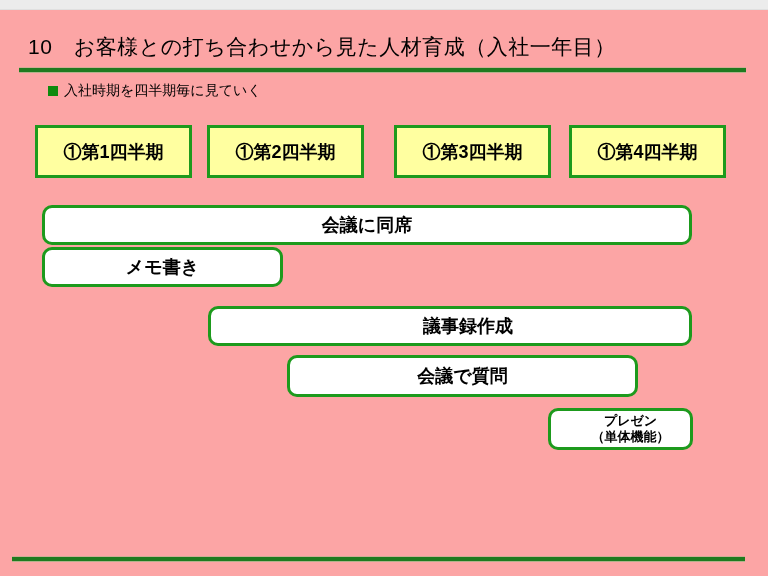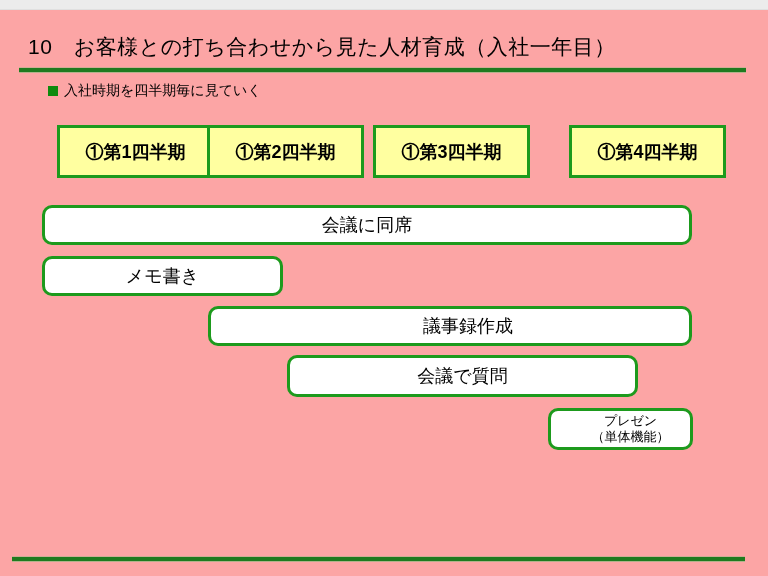--- a/index.html
+++ b/index.html
@@ -66,40 +66,40 @@
     border: 3px solid var(--box-border-green, #1d9a1d);
     background: var(--quarter-fill-yellow, #ffffa0);
     display: flex;
     align-items: center;
     justify-content: center;
     font-size: 18px;
     font-weight: bold;
     color: #000000;
     white-space: nowrap;
   }
-  .q1 { left: 57px; }
+  .q1 { left: 35px; }
   .q2 { left: 207px; }
-  .q3 { left: 373px; }
+  .q3 { left: 394px; }
   .q4 { left: 569px; }
   .bar {
     position: absolute;
     box-sizing: border-box;
     border: 3px solid var(--box-border-green, #1d9a1d);
     border-radius: 10px;
     background: #ffffff;
     display: flex;
     align-items: center;
     justify-content: center;
     font-size: 18px;
-    font-weight: normal;
+    font-weight: bold;
     color: #000000;
     white-space: nowrap;
   }
   .bar-meeting   { left: 42px;  top: 205px; width: 650px; height: 40px; }
-  .bar-memo      { left: 42px;  top: 256px; width: 241px; height: 40px; }
+  .bar-memo      { left: 42px;  top: 247px; width: 241px; height: 40px; }
   .bar-minutes   { left: 208px; top: 306px; width: 484px; height: 40px; padding-left: 36px; }
   .bar-question  { left: 287px; top: 355px; width: 351px; height: 42px; }
   .bar-presen {
     left: 548px; top: 408px; width: 145px; height: 42px;
     flex-direction: column;
     font-size: 13px;
     line-height: 1.2;
     padding-left: 20px;
   }
 </style>

